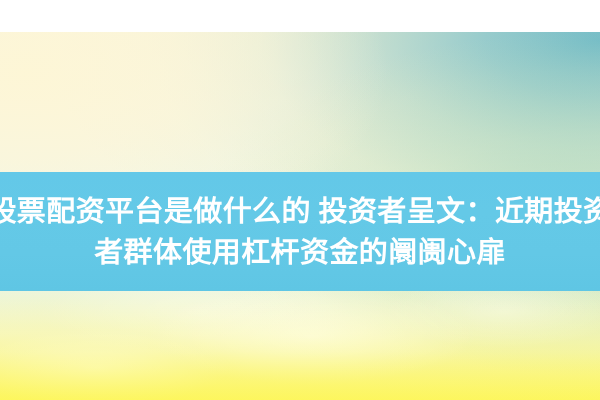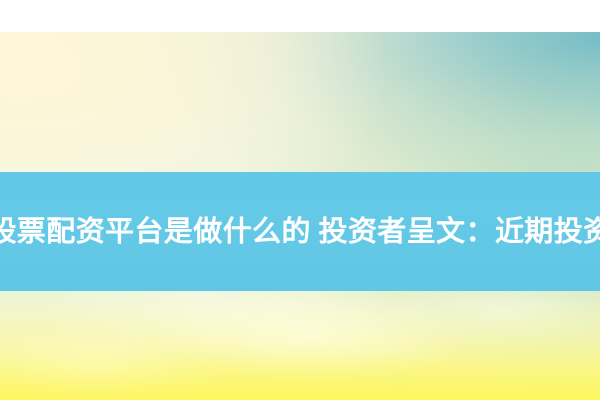--- a/index.html
+++ b/index.html
@@ -133,15 +133,16 @@
 
   <div class="bg-layer bg-base"></div>
   <div class="bg-layer bg-teal"></div>
   <div class="bg-layer bg-green"></div>
   <div class="bg-layer bg-cream"></div>
   <div class="bg-layer bg-clouds"></div>
   <div class="bg-layer bg-yellow"></div>
 
   <div class="headline-band">
     <div class="headline-line">股票配资平台是做什么的 投资者呈文：近期投资</div>
+    <div class="headline-line">者群体使用杠杆资金的阛阓心扉</div>
   </div>
 
 </div>
 
 </body></html>

